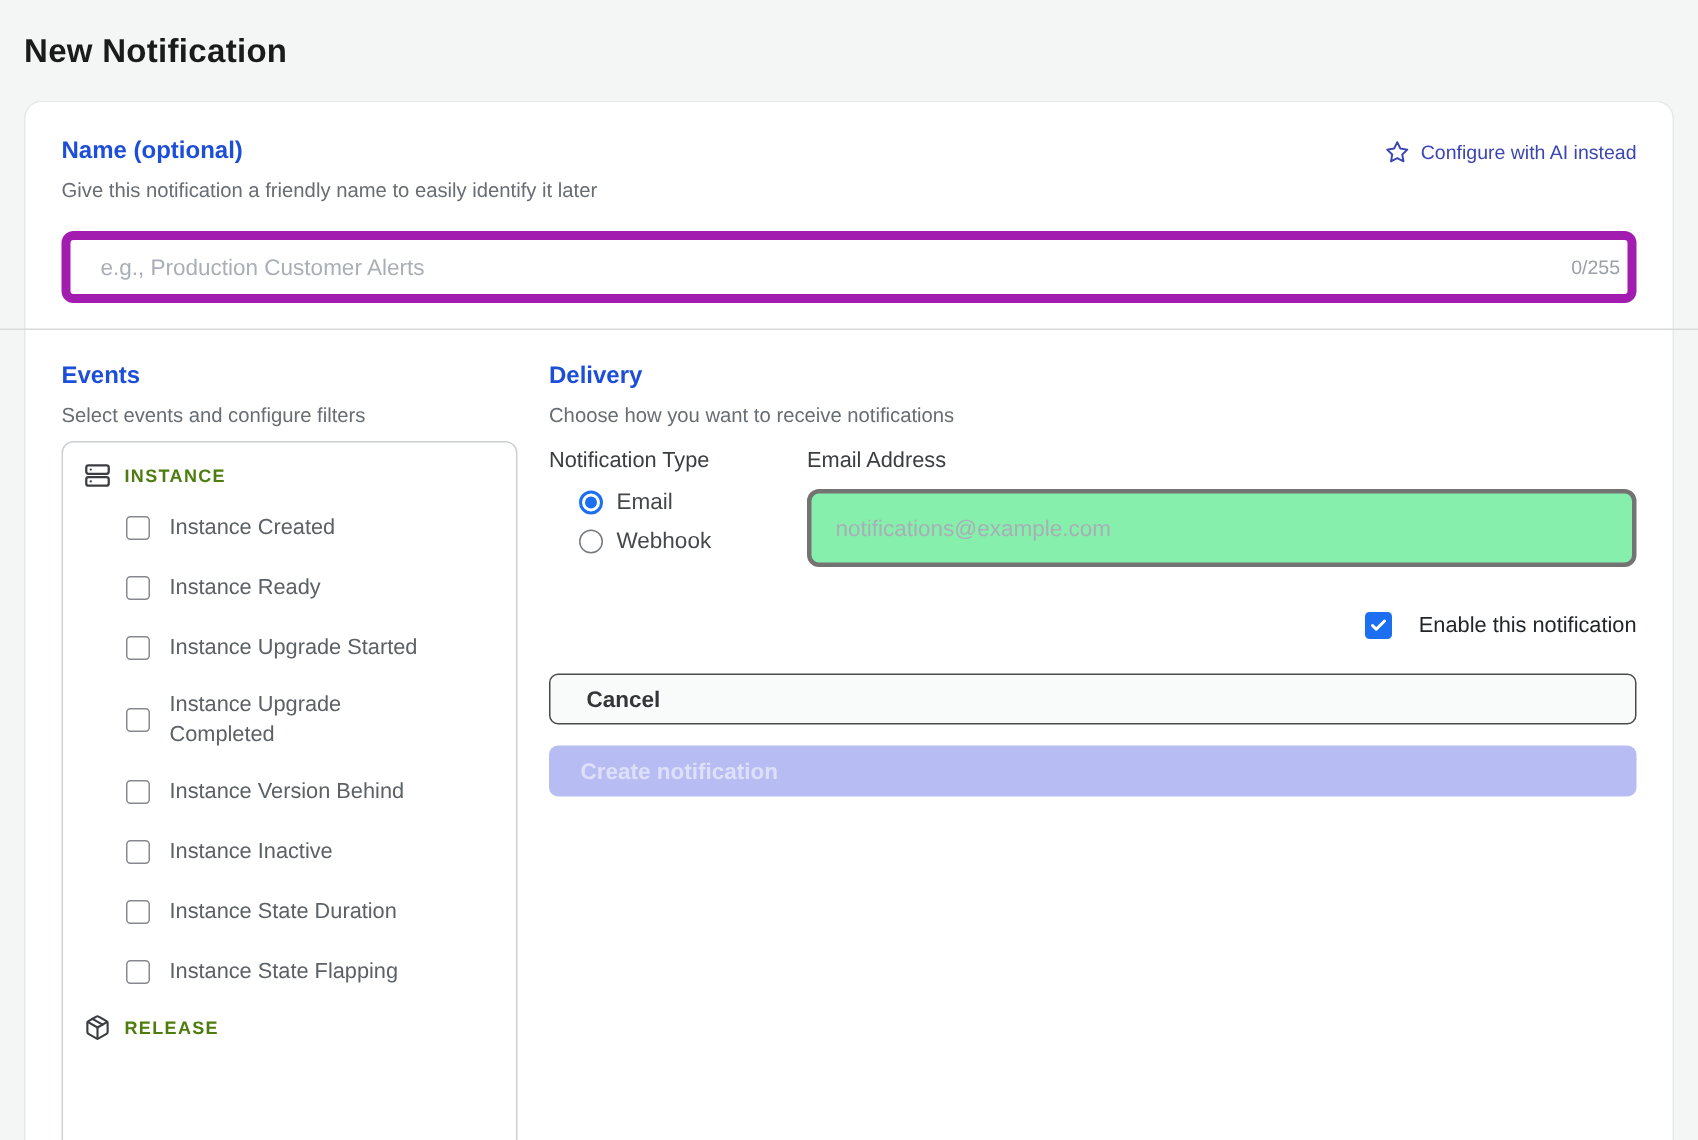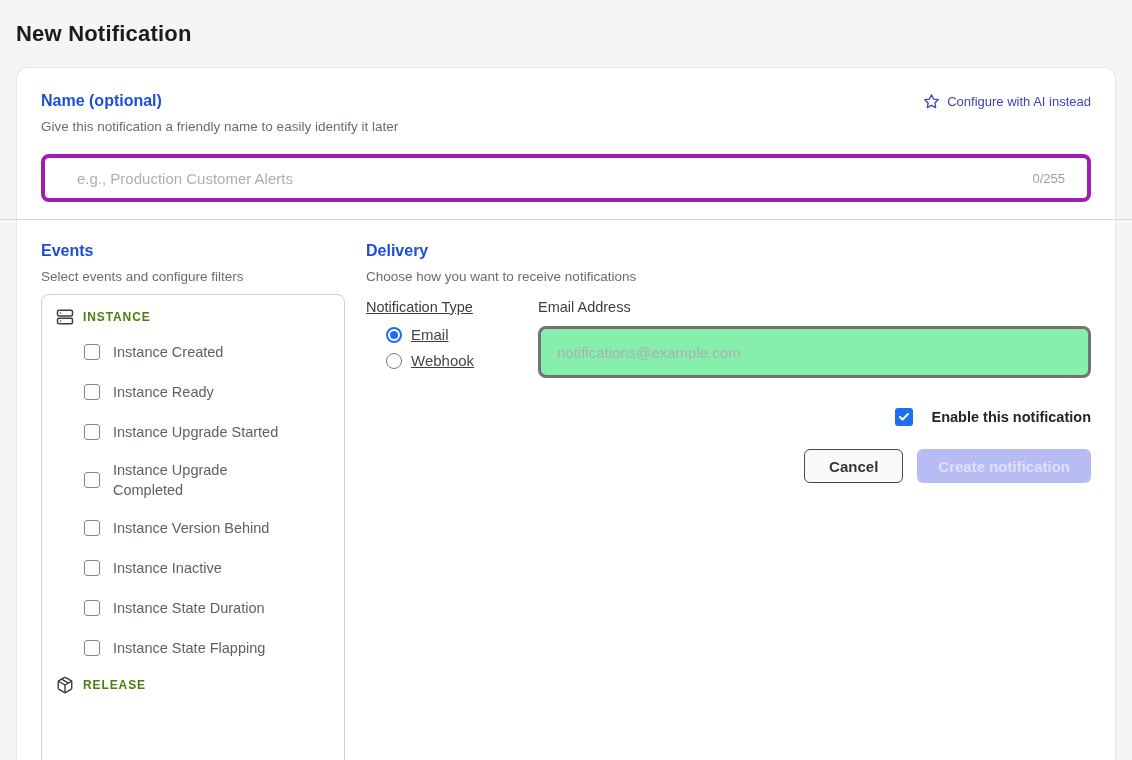--- a/index.html
+++ b/index.html
@@ -23,28 +23,28 @@
   .section-heading { font-size: 16px; font-weight: 700; color: #1d4ed8; }
   .section-subtitle { margin-top: 9px; font-size: 13.5px; color: #676d72; }
   .name-header-row { display: flex; justify-content: space-between; align-items: center; }
   .ai-link {
     display: flex; align-items: center; gap: 7px;
     color: #3b45b4; font-size: 13px; font-weight: 400; cursor: pointer;
     text-decoration: none;
   }
   .input-wrap { position: relative; margin-top: 20px; }
   .text-input {
-    width: 100%; height: 48px; border: 4px solid #a21caf; border-radius: 8px;
-    padding: 0 64px 0 32px; font-size: 15px; color: #333;
+    width: 100%; height: 48px; border: 6px solid #a21caf; border-radius: 8px;
+    padding: 0 64px 0 20px; font-size: 15px; color: #333;
     font-family: "Liberation Sans", "DejaVu Sans", sans-serif;
     background: #fff; outline: none;
   }
   .text-input::placeholder { color: #a9afb7; }
   .char-counter {
-    position: absolute; right: 26px; top: 50%; transform: translateY(-50%);
+    position: absolute; right: 11px; top: 50%; transform: translateY(-50%);
     font-size: 13px; color: #9aa1a8;
   }
   .full-divider { border-top: 1px solid #d8dada; margin: 0 -17px; }
   .lower { display: flex; padding: 22px 24px 0 24px; }
   .events-col { width: 304px; flex: none; margin-right: 21px; }
   .events-box {
     margin-top: 10px; border: 1px solid #cbcfd2; border-radius: 8px;
     padding: 13px 12px; height: 600px;
   }
   .group-header { display: flex; align-items: center; gap: 9px; padding-left: 2px; }
@@ -58,21 +58,21 @@
   }
   .checkbox {
     width: 16px; height: 16px; flex: none;
     border: 1.5px solid #85898e; border-radius: 3px; background: #fff;
   }
   .event-label {
     font-size: 14.5px; color: #5c6166; line-height: 20px; max-width: 178px;
   }
   .delivery-col { flex: 1; }
   .delivery-grid { display: flex; margin-top: 15px; }
-  .type-col { width: 148px; flex: none; text-decoration: underline; }
+  .type-col { width: 148px; flex: none; }
   .field-label { font-size: 14.5px; color: #3a3e42; margin-bottom: 11px; }
   .radio-option {
     display: flex; align-items: center; gap: 9px; margin-bottom: 9px;
     font-size: 15px; color: #44484c; cursor: pointer; padding-left: 20px;
   }
   .radio {
     width: 16px; height: 16px; border-radius: 50%; flex: none;
     border: 1.5px solid #767a7f; background: #fff; position: relative;
   }
   .radio.selected { border: 2px solid #1d6ff2; }
@@ -84,29 +84,28 @@
   .email-col { flex: 1; margin-left: 24px; }
   .email-input {
     width: 100%; height: 52px; border: 3px solid #737373; border-radius: 8px;
     padding: 0 16px; font-size: 15px; color: #333; background: #86efac; outline: none;
     font-family: "Liberation Sans", "DejaVu Sans", sans-serif;
   }
   .email-input::placeholder { color: #a9afb7; }
   .enable-row {
     display: flex; justify-content: flex-end; align-items: center; gap: 18px;
     margin-top: 30px;
-    font-weight: bold;
   }
   .checkbox-checked {
     width: 18px; height: 18px; background: #1d6ff2; border-radius: 3px;
     display: flex; align-items: center; justify-content: center; flex: none;
     cursor: pointer;
   }
   .enable-label { font-size: 14.5px; color: #232629; }
-  .buttons-row { display: flex; justify-content: flex-end; gap: 14px; margin-top: 23px; }
+  .buttons-row { display: flex; justify-content: flex-end; gap: 14px; margin-top: 23px; flex-direction: column; }
   .btn {
     height: 34px; border-radius: 6px; font-size: 15px; font-weight: 700;
     font-family: "Liberation Sans", "DejaVu Sans", sans-serif; cursor: pointer;
     display: flex; align-items: center;
   }
   .btn-cancel {
     padding: 0 24px; background: #f9fafa; border: 1px solid #4a4a4a; color: #333639;
   }
   .btn-create {
     padding: 0 21px; background: #b7bcf3; border: none; color: #dee0fa;

